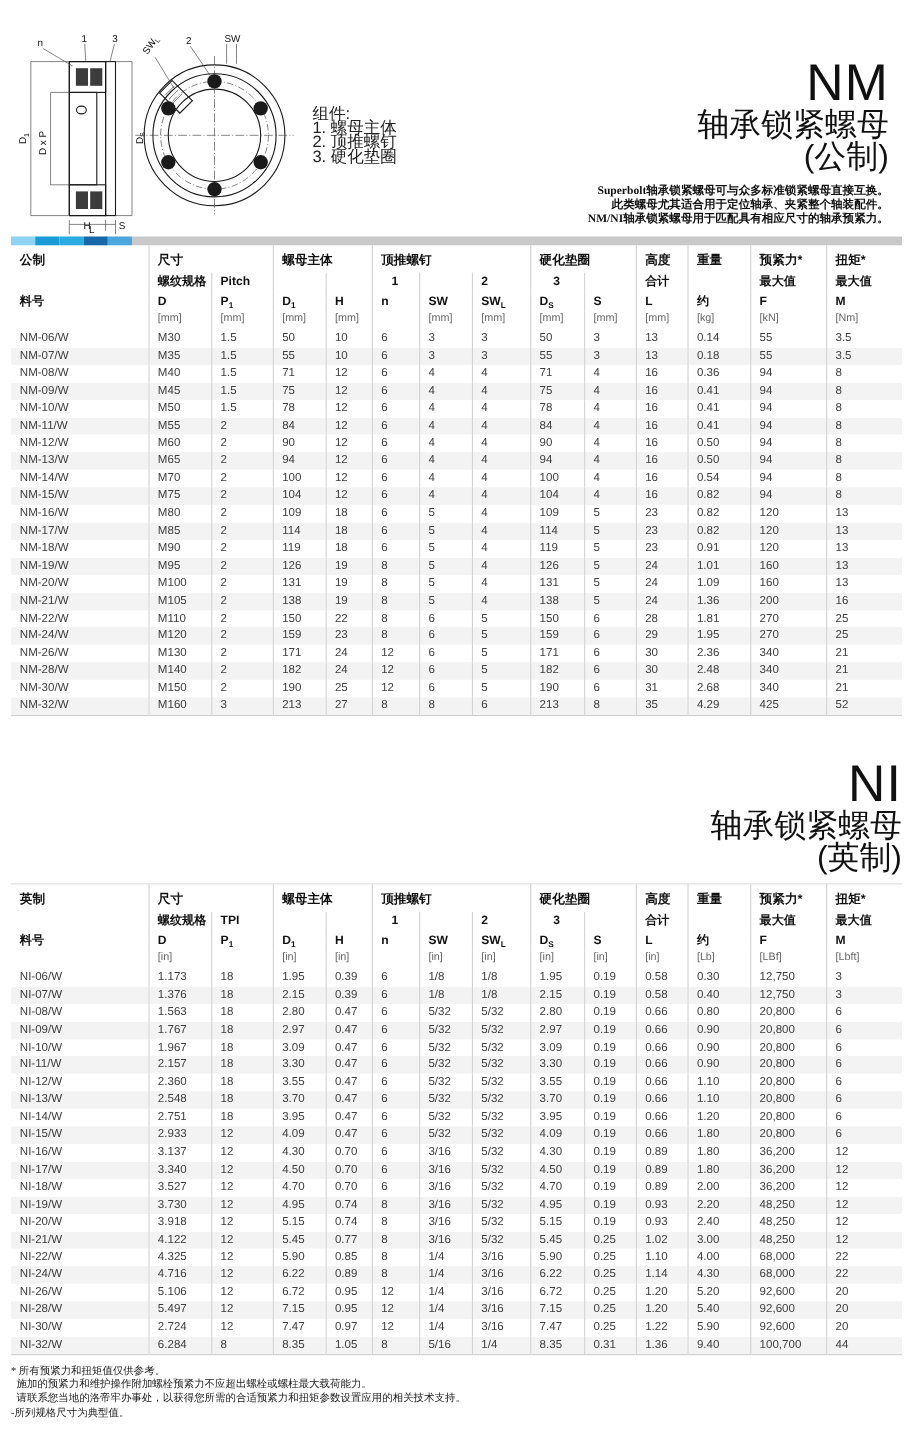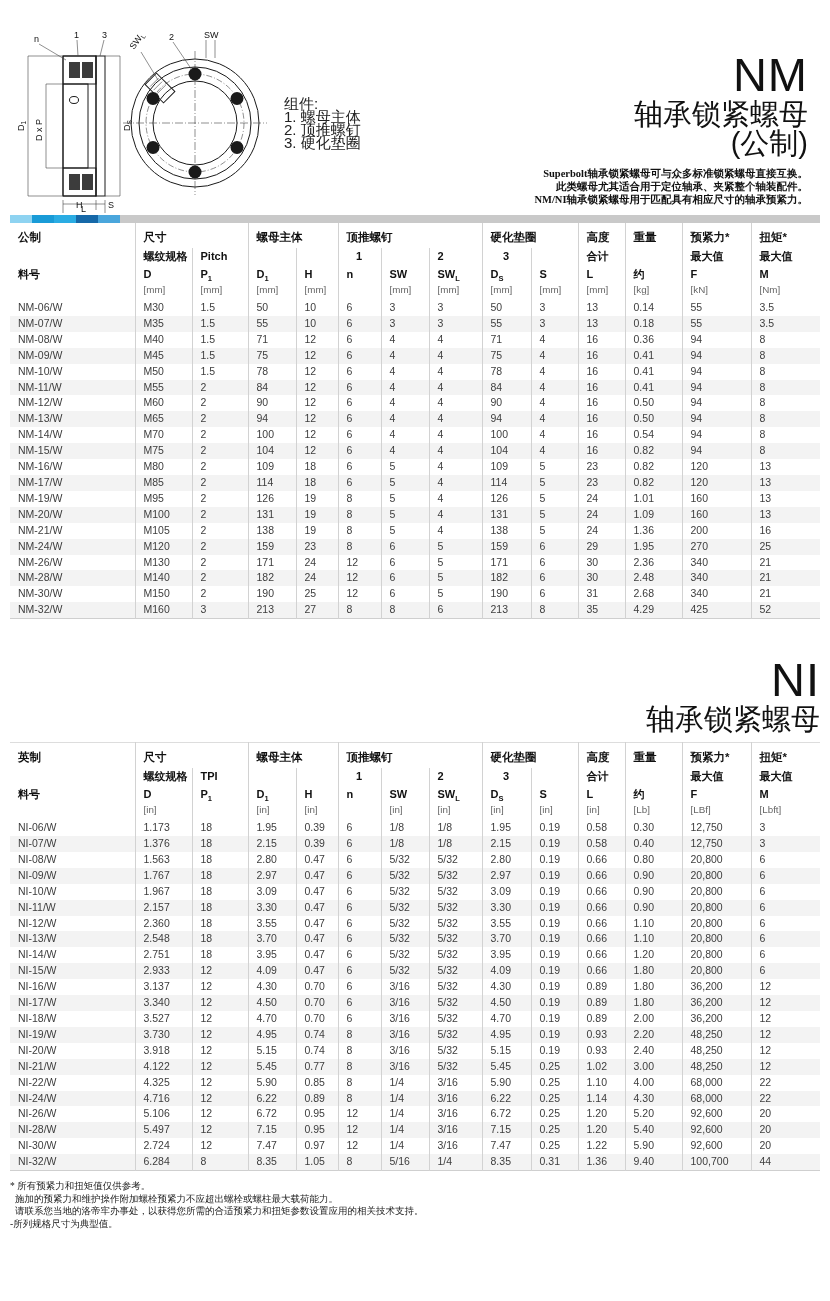--- a/index.html
+++ b/index.html
@@ -438,20 +438,36 @@
           <td>5</td>
           <td>4</td>
           <td>114</td>
           <td>5</td>
           <td>23</td>
           <td>0.82</td>
           <td>120</td>
           <td>13</td>
         </tr>
         <tr>
+          <td>NM-18/W</td>
+          <td>M90</td>
+          <td>2</td>
+          <td>119</td>
+          <td>18</td>
+          <td>6</td>
+          <td>5</td>
+          <td>4</td>
+          <td>119</td>
+          <td>5</td>
+          <td>23</td>
+          <td>0.91</td>
+          <td>120</td>
+          <td>13</td>
+        </tr>
+        <tr>
           <td>NM-19/W</td>
           <td>M95</td>
           <td>2</td>
           <td>126</td>
           <td>19</td>
           <td>8</td>
           <td>5</td>
           <td>4</td>
           <td>126</td>
           <td>5</td>
@@ -484,20 +500,36 @@
           <td>19</td>
           <td>8</td>
           <td>5</td>
           <td>4</td>
           <td>138</td>
           <td>5</td>
           <td>24</td>
           <td>1.36</td>
           <td>200</td>
           <td>16</td>
+        </tr>
+        <tr>
+          <td>NM-22/W</td>
+          <td>M110</td>
+          <td>2</td>
+          <td>150</td>
+          <td>22</td>
+          <td>8</td>
+          <td>6</td>
+          <td>5</td>
+          <td>150</td>
+          <td>6</td>
+          <td>28</td>
+          <td>1.81</td>
+          <td>270</td>
+          <td>25</td>
         </tr>
         <tr>
           <td>NM-24/W</td>
           <td>M120</td>
           <td>2</td>
           <td>159</td>
           <td>23</td>
           <td>8</td>
           <td>6</td>
           <td>5</td>
@@ -571,20 +603,21 @@
           <td>4.29</td>
           <td>425</td>
           <td>52</td>
         </tr>
       </tbody>
   </table>
 
   <div class="title-block ni-title" style="position:static;padding-left:24px;">
     <div class="big">NI</div>
     <div class="sub">轴承锁紧螺母</div>
+    <div class="sub">(英制)</div>
   </div>
 
   <table class="ni">
     <colgroup>
       <col class="c0">
         <col class="c1">
         <col class="c2">
         <col class="c3">
         <col class="c4">
       <col class="c5">

